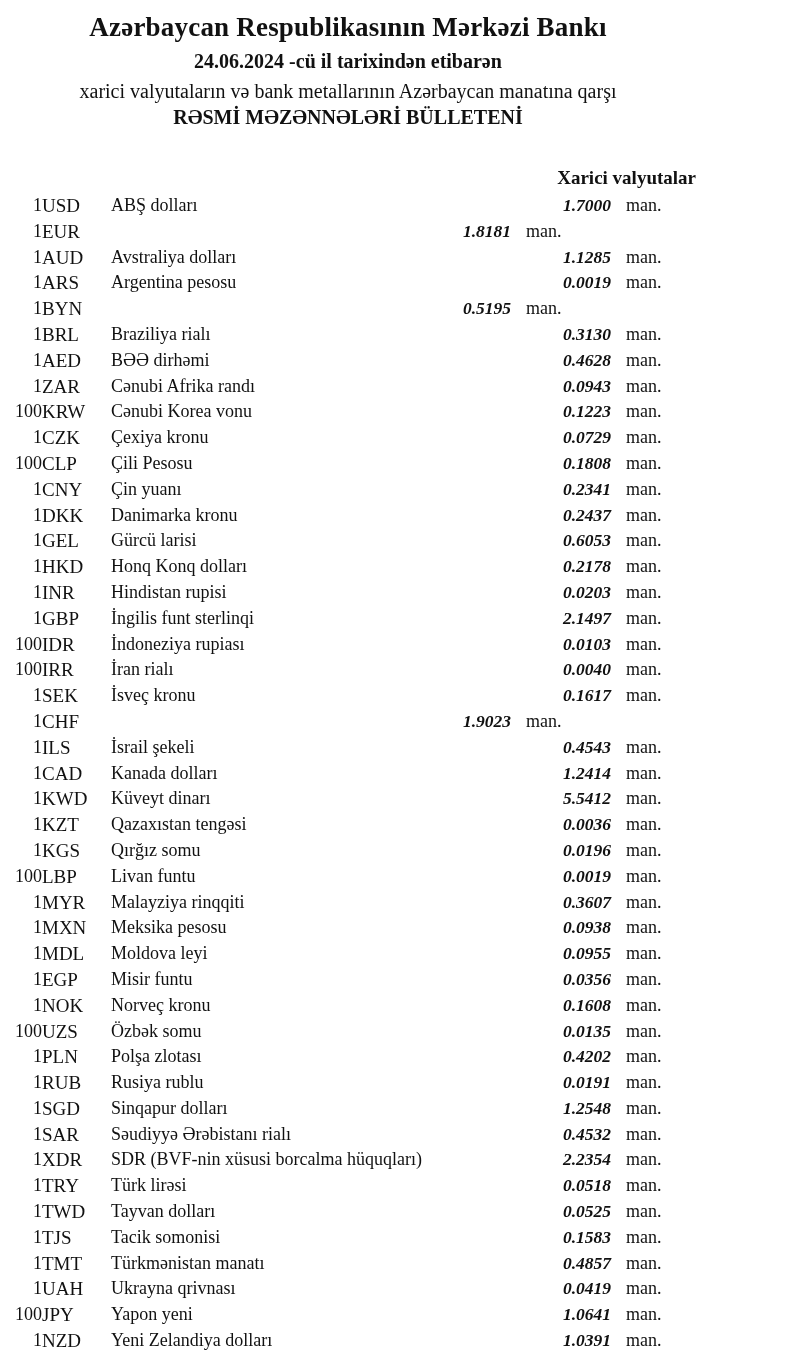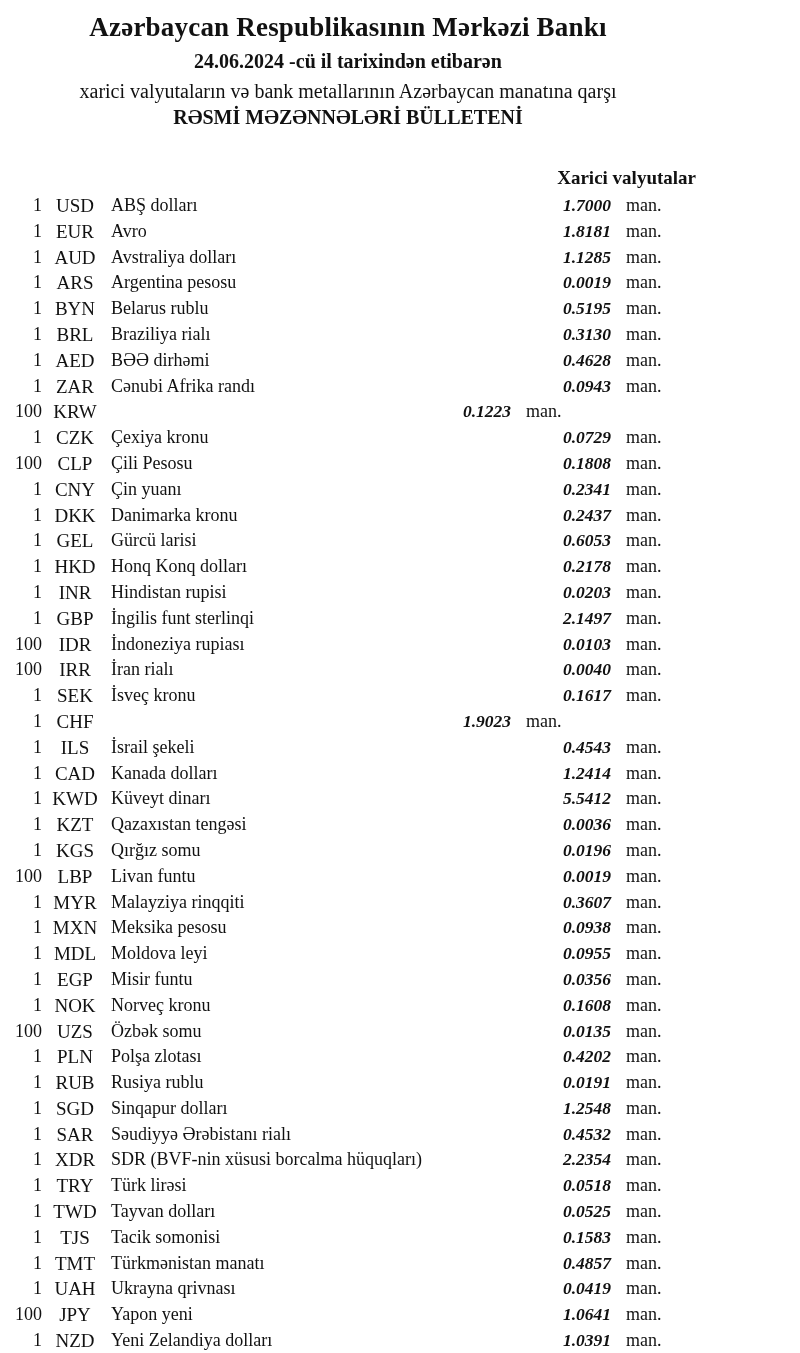--- a/index.html
+++ b/index.html
@@ -58,21 +58,21 @@
     height: 25.8px;
     line-height: 25.8px;
     font-size: 18px;
     white-space: nowrap;
   }
   .cell-qty {
     text-align: right;
     font-size: 18px;
   }
   .cell-code {
-    text-align: center;
+    text-align: left;
     font-size: 19px;
   }
   .cell-name {
     padding-left: 3px;
     font-size: 18px;
     overflow: hidden;
   }
   .cell-rate {
     text-align: right;
     font-weight: bold;
@@ -103,42 +103,40 @@
   <div class="row">
         <div class="cell-qty">1</div>
         <div class="cell-code">USD</div>
         <div class="cell-name">ABŞ dolları</div>
         <div class="cell-rate">1.7000</div>
         <div class="cell-unit">man.</div>
       </div>
       <div class="row">
         <div class="cell-qty">1</div>
         <div class="cell-code">EUR</div>
-        <div class="cell-name">Avro</div>
         <div class="cell-rate">1.8181</div>
         <div class="cell-unit">man.</div>
       </div>
       <div class="row">
         <div class="cell-qty">1</div>
         <div class="cell-code">AUD</div>
         <div class="cell-name">Avstraliya dolları</div>
         <div class="cell-rate">1.1285</div>
         <div class="cell-unit">man.</div>
       </div>
       <div class="row">
         <div class="cell-qty">1</div>
         <div class="cell-code">ARS</div>
         <div class="cell-name">Argentina pesosu</div>
         <div class="cell-rate">0.0019</div>
         <div class="cell-unit">man.</div>
       </div>
       <div class="row">
         <div class="cell-qty">1</div>
         <div class="cell-code">BYN</div>
-        <div class="cell-name">Belarus rublu</div>
         <div class="cell-rate">0.5195</div>
         <div class="cell-unit">man.</div>
       </div>
       <div class="row">
         <div class="cell-qty">1</div>
         <div class="cell-code">BRL</div>
         <div class="cell-name">Braziliya rialı</div>
         <div class="cell-rate">0.3130</div>
         <div class="cell-unit">man.</div>
       </div>
@@ -152,20 +150,21 @@
       <div class="row">
         <div class="cell-qty">1</div>
         <div class="cell-code">ZAR</div>
         <div class="cell-name">Cənubi Afrika randı</div>
         <div class="cell-rate">0.0943</div>
         <div class="cell-unit">man.</div>
       </div>
       <div class="row">
         <div class="cell-qty">100</div>
         <div class="cell-code">KRW</div>
+        <div class="cell-name">Cənubi Korea vonu</div>
         <div class="cell-rate">0.1223</div>
         <div class="cell-unit">man.</div>
       </div>
       <div class="row">
         <div class="cell-qty">1</div>
         <div class="cell-code">CZK</div>
         <div class="cell-name">Çexiya kronu</div>
         <div class="cell-rate">0.0729</div>
         <div class="cell-unit">man.</div>
       </div>

